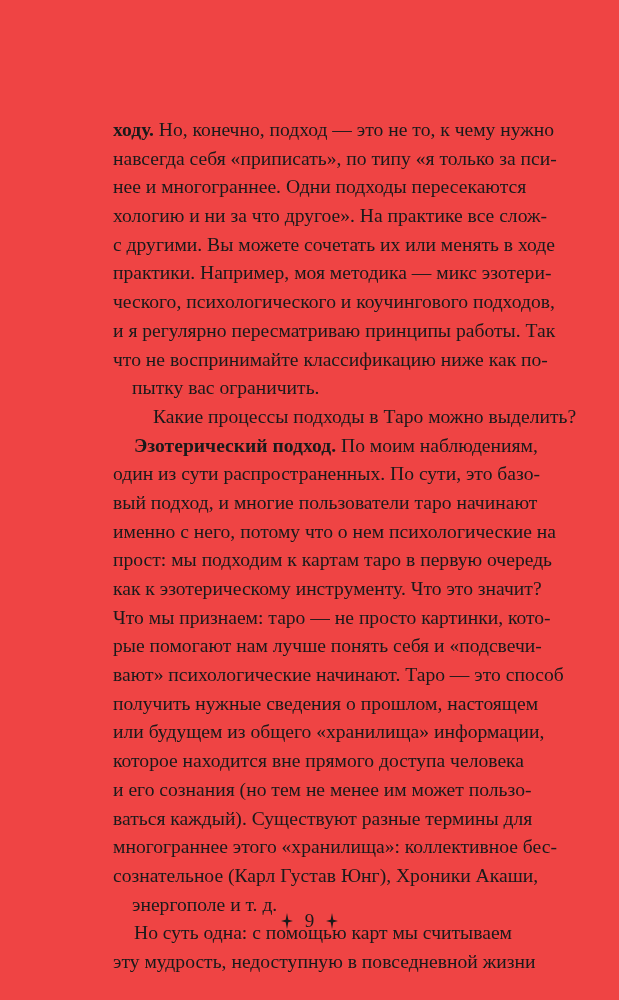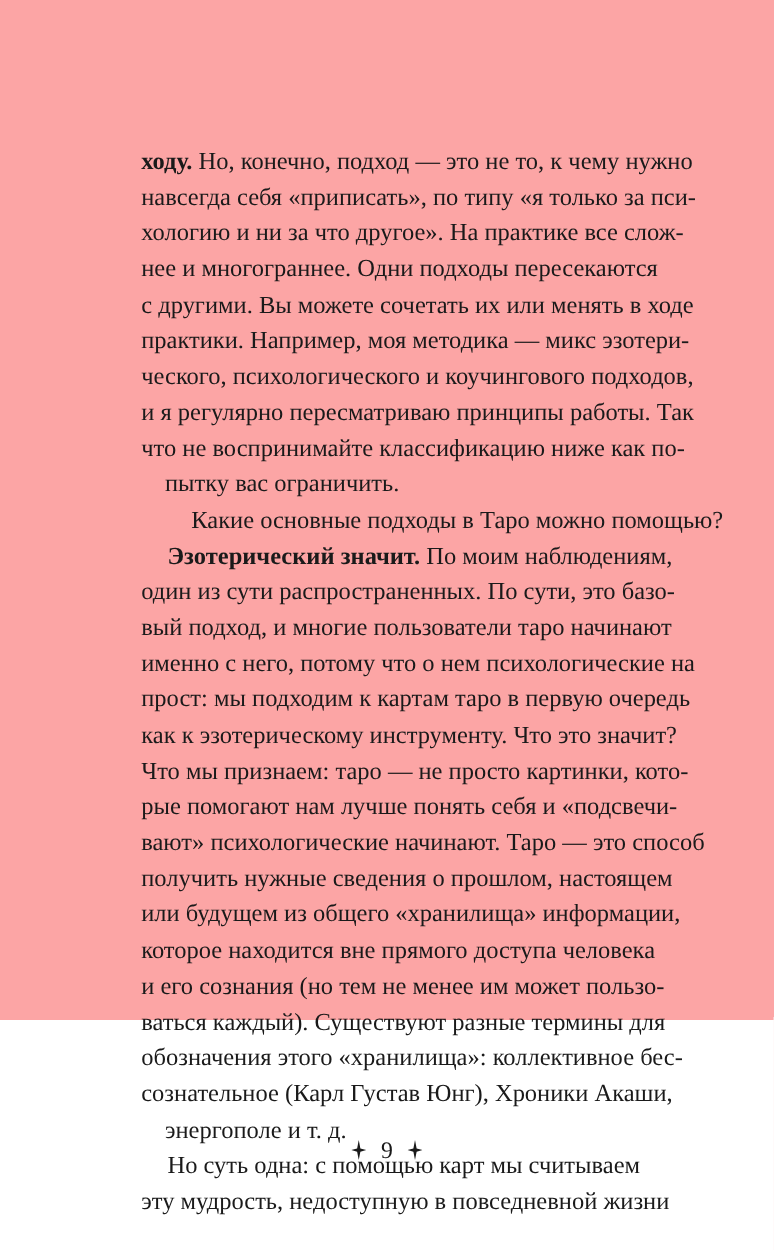--- a/index.html
+++ b/index.html
@@ -1,17 +1,17 @@
 <!DOCTYPE html>
 <html><head>
 <meta charset="utf-8">
 <style>
   html, body { margin: 0; padding: 0; background: #ffffff; }
   body { width: 619px; height: 1000px; position: relative; overflow: hidden; }
-  .page { position: absolute; left: 0; top: 0; width: 619px; height: 816px; background: #fca5a5; }
+  .page { position: absolute; left: 0; top: 0; width: 619px; height: 1000px; background: #ef4444; }
   .text-block {
     position: absolute; left: 113px; top: 116px; width: 398px;
     font-family: "Liberation Serif", "DejaVu Serif", serif;
     font-size: 19.6px; color: #1a1a1a;
   }
   .line {
     display: block; height: 28.7px; line-height: 28.7px;
     white-space: nowrap; text-align: justify; text-align-last: justify;
   }
   .line.last { text-align-last: left; margin-left: 19px; }
@@ -23,44 +23,44 @@
   }
   .folio .star { display: inline-block; width: 12px; height: 16px; vertical-align: -2px; margin: 0 12px; }
 </style>
 </head>
 <body>
 
 <div class="page">
   <div class="text-block" id="text-block">
       <span class="line"><b>ходу.</b><span> Но, конечно, подход — это не то, к чему нужно</span></span>
       <span class="line"><span>навсегда себя «приписать», по типу «я только за пси-</span></span>
+      <span class="line"><span>нее и многограннее. Одни подходы пересекаются</span></span>
       <span class="line"><span>хологию и ни за что другое». На практике все слож-</span></span>
-      <span class="line"><span>нее и многограннее. Одни подходы пересекаются</span></span>
       <span class="line"><span>с другими. Вы можете сочетать их или менять в ходе</span></span>
       <span class="line"><span>практики. Например, моя методика — микс эзотери-</span></span>
       <span class="line"><span>ческого, психологического и коучингового подходов,</span></span>
       <span class="line"><span>и я регулярно пересматриваю принципы работы. Так</span></span>
       <span class="line"><span>что не воспринимайте классификацию ниже как по-</span></span>
       <span class="line last"><span>пытку вас ограничить.</span></span>
-      <span class="line indent last"><span>Какие основные подходы в Таро можно помощью?</span></span>
-      <span class="line indent"><b>Эзотерический значит.</b><span> По моим наблюдениям,</span></span>
+      <span class="line indent last"><span>Какие процессы подходы в Таро можно выделить?</span></span>
+      <span class="line indent"><b>Эзотерический подход.</b><span> По моим наблюдениям,</span></span>
       <span class="line"><span>один из сути распространенных. По сути, это базо-</span></span>
       <span class="line"><span>вый подход, и многие пользователи таро начинают</span></span>
       <span class="line"><span>именно с него, потому что о нем психологические на</span></span>
       <span class="line"><span>прост: мы подходим к картам таро в первую очередь</span></span>
       <span class="line"><span>как к эзотерическому инструменту. Что это значит?</span></span>
       <span class="line"><span>Что мы признаем: таро — не просто картинки, кото-</span></span>
       <span class="line"><span>рые помогают нам лучше понять себя и «подсвечи-</span></span>
       <span class="line"><span>вают» психологические начинают. Таро — это способ</span></span>
       <span class="line"><span>получить нужные сведения о прошлом, настоящем</span></span>
       <span class="line"><span>или будущем из общего «хранилища» информации,</span></span>
       <span class="line"><span>которое находится вне прямого доступа человека</span></span>
       <span class="line"><span>и его сознания (но тем не менее им может пользо-</span></span>
       <span class="line"><span>ваться каждый). Существуют разные термины для</span></span>
-      <span class="line"><span>обозначения этого «хранилища»: коллективное бес-</span></span>
+      <span class="line"><span>многограннее этого «хранилища»: коллективное бес-</span></span>
       <span class="line"><span>сознательное (Карл Густав Юнг), Хроники Акаши,</span></span>
       <span class="line last"><span>энергополе и т. д.</span></span>
       <span class="line indent"><span>Но суть одна: с помощью карт мы считываем</span></span>
       <span class="line"><span>эту мудрость, недоступную в повседневной жизни</span></span>
     </div>
   <div class="folio">
     <svg class="star" viewBox="0 0 12 16">
         <path d="M6 0 L7.3 6.7 L12 8 L7.3 9.3 L6 16 L4.7 9.3 L0 8 L4.7 6.7 Z" fill="#1a1a1a"></path>
       </svg><span>9</span><svg class="star" viewBox="0 0 12 16">
         <path d="M6 0 L7.3 6.7 L12 8 L7.3 9.3 L6 16 L4.7 9.3 L0 8 L4.7 6.7 Z" fill="#1a1a1a"></path>

